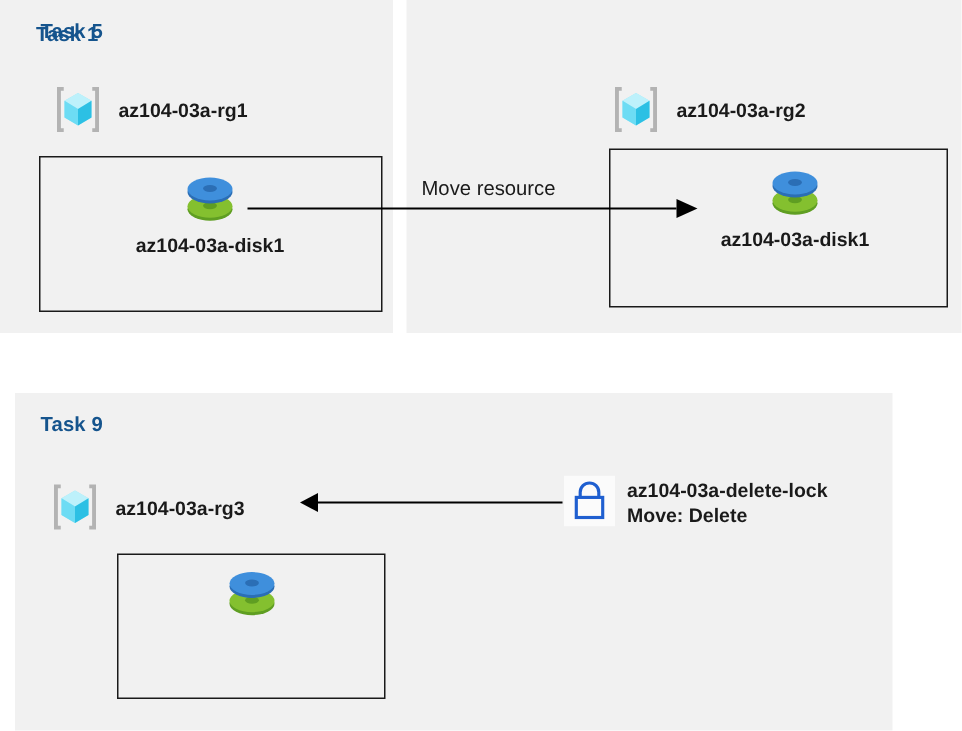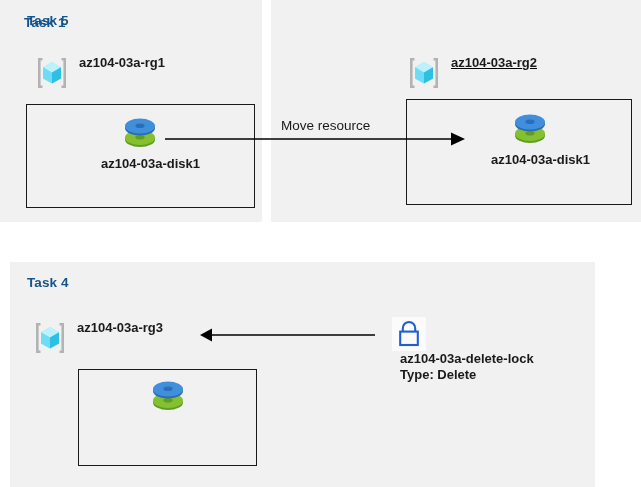--- a/index.html
+++ b/index.html
@@ -43,24 +43,25 @@
     white-space: nowrap;
   }
   #title-task1 { left: 24px; top: 15px; }
   #title-task2 { left: 27px; top: 13px; }
   #title-task3 { left: 27px; top: 275px; }
 
   
   .rg-row {
     position: absolute;
     display: flex;
+    align-items: center;
     white-space: nowrap;
   }
   #rg-row-1 { left: 34px;  top: 55px; }
-  #rg-row-2 { left: 406px; top: 55px; text-decoration: underline; }
+  #rg-row-2 { left: 406px; top: 55px; }
   #rg-row-3 { left: 32px;  top: 320px; }
 
   .rg-icon {
     width: 36px;
     height: 36px;
     flex: 0 0 36px;
     display: block;
   }
   .rg-label {
     font-size: 13px;
@@ -77,21 +78,21 @@
     background: #f1f1f1;
     box-sizing: border-box;
   }
   #box-task1 { left: 26px;  top: 104px; width: 229px; height: 104px; }
   #box-task2 { left: 406px; top: 99px;  width: 226px; height: 106px; }
   #box-task3 { left: 78px;  top: 369px; width: 179px; height: 97px; }
 
   
   .disk-block {
     position: absolute;
-    text-align: right;
+    text-align: center;
     white-space: nowrap;
   }
   #disk-block-1 { left: 80px;  top: 112px; width: 120px; }
   #disk-block-2 { left: 470px; top: 108px; width: 120px; }
   #disk-block-3 { left: 108px; top: 375px; width: 120px; }
 
   .disk-icon {
     width: 44px;
     height: 42px;
     display: block;
@@ -101,26 +102,25 @@
     font-size: 13px;
     font-weight: bold;
     color: #1a1a1a;
     margin-top: 2px;
     white-space: nowrap;
   }
 
   
   #lock-block {
     position: absolute;
-    left: 392px;
+    left: 376px;
     top: 315px;
     display: flex;
-    align-items: flex-start;
-    white-space: nowrap;
-    flex-direction: column;
+    align-items: flex-end;
+    white-space: nowrap;
   }
   .lock-icon {
     width: 34px;
     height: 34px;
     flex: 0 0 34px;
     display: block;
     margin-top: 2px;
   }
   .lock-text {
     margin-left: 8px;
@@ -231,21 +231,21 @@
     <div class="disk-label">az104-03a-disk1</div>
   </div>
 
   <svg class="arrow-svg" id="arrow-move" viewBox="0 0 300 24" xmlns="http://www.w3.org/2000/svg">
     <line x1="0" y1="11" x2="286" y2="11" stroke="#000000" stroke-width="1.4"></line>
     <polygon points="286,4.6 300,11 286,17.4" fill="#000000"></polygon>
   </svg>
   <div id="arrow-move-label">Move resource</div>
 
   <div class="panel" id="panel-task3"></div>
-  <div class="panel-title" id="title-task3">Task 4</div>
+  <div class="panel-title" id="title-task3">Task 9</div>
 
   <div class="rg-row" id="rg-row-3">
     <span class="rg-icon-wrap">
       <svg class="rg-icon" viewBox="0 0 36 36" xmlns="http://www.w3.org/2000/svg">
         <path d="M8.5 3 L4 3 L4 33 L8.5 33 L8.5 30.5 L6.6 30.5 L6.6 5.5 L8.5 5.5 Z" fill="#b3b3b3"></path>
         <path d="M27.5 3 L32 3 L32 33 L27.5 33 L27.5 30.5 L29.4 30.5 L29.4 5.5 L27.5 5.5 Z" fill="#b3b3b3"></path>
         <polygon points="18,7 27,12.2 27,23.4 18,28.6 9,23.4 9,12.2" fill="#9ee8f7"></polygon>
         <polygon points="18,7 27,12.2 18,17.6 9,12.2" fill="#bdf1fb"></polygon>
         <polygon points="18,17.6 27,12.2 27,23.4 18,28.6" fill="#2cc0e4"></polygon>
         <polygon points="18,17.6 18,28.6 9,23.4 9,12.2" fill="#6ddcf4"></polygon>
@@ -278,18 +278,18 @@
     <span>
       <svg class="lock-icon" viewBox="0 0 34 34" xmlns="http://www.w3.org/2000/svg">
         <rect x="0" y="0" width="34" height="34" fill="#fbfbfb"></rect>
         <path d="M10.8 15 L10.8 11.2 a6.2 6.2 0 0 1 12.4 0 L23.2 15" fill="none" stroke="#1f5fd0" stroke-width="2.1"></path>
         <rect x="8.2" y="14.6" width="17.6" height="13.4" fill="none" stroke="#1f5fd0" stroke-width="2.1"></rect>
       </svg>
     </span>
     <div class="lock-text">
       <div class="lock-name">az104-03a-delete-lock</div>
       <div class="lock-type-line">
-        <span class="lock-type-key">Type: </span><span class="lock-type-val">Delete</span>
+        <span class="lock-type-key">Move: </span><span class="lock-type-val">Delete</span>
       </div>
     </div>
   </div>
 
 </div>
 
 </body></html>

